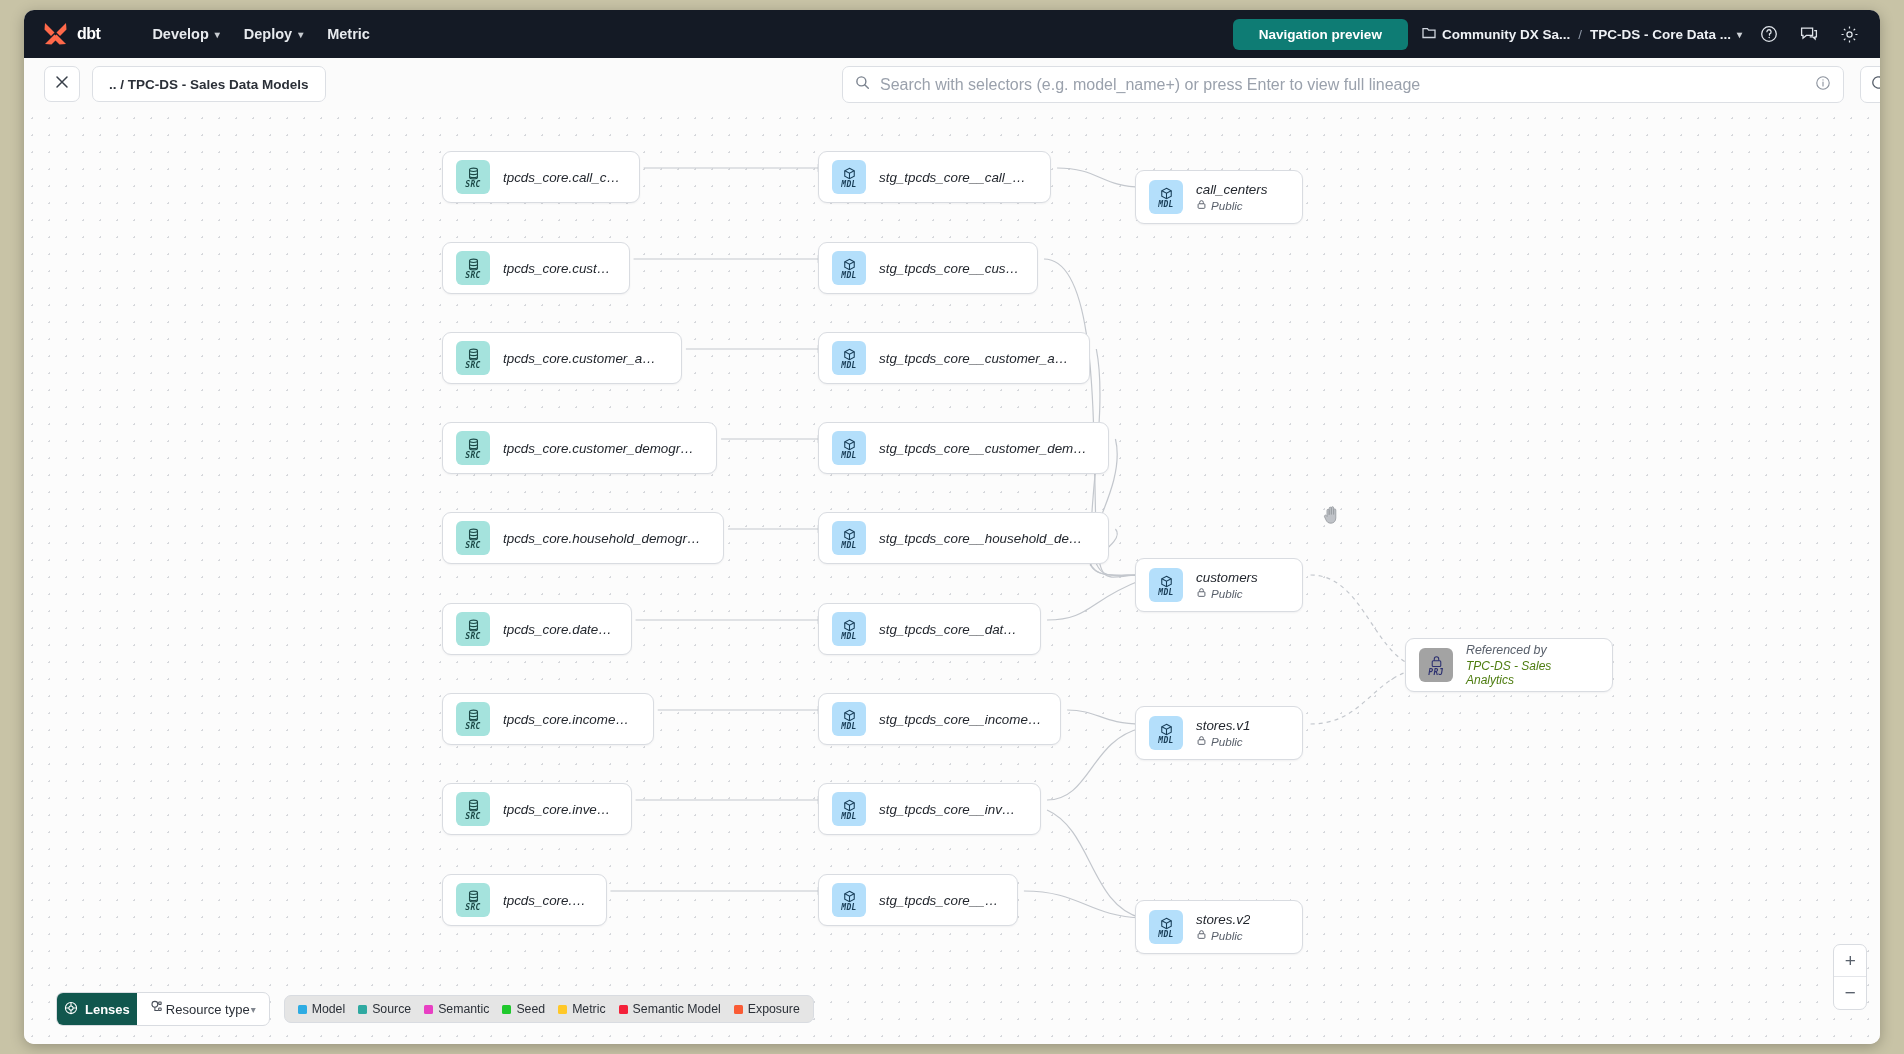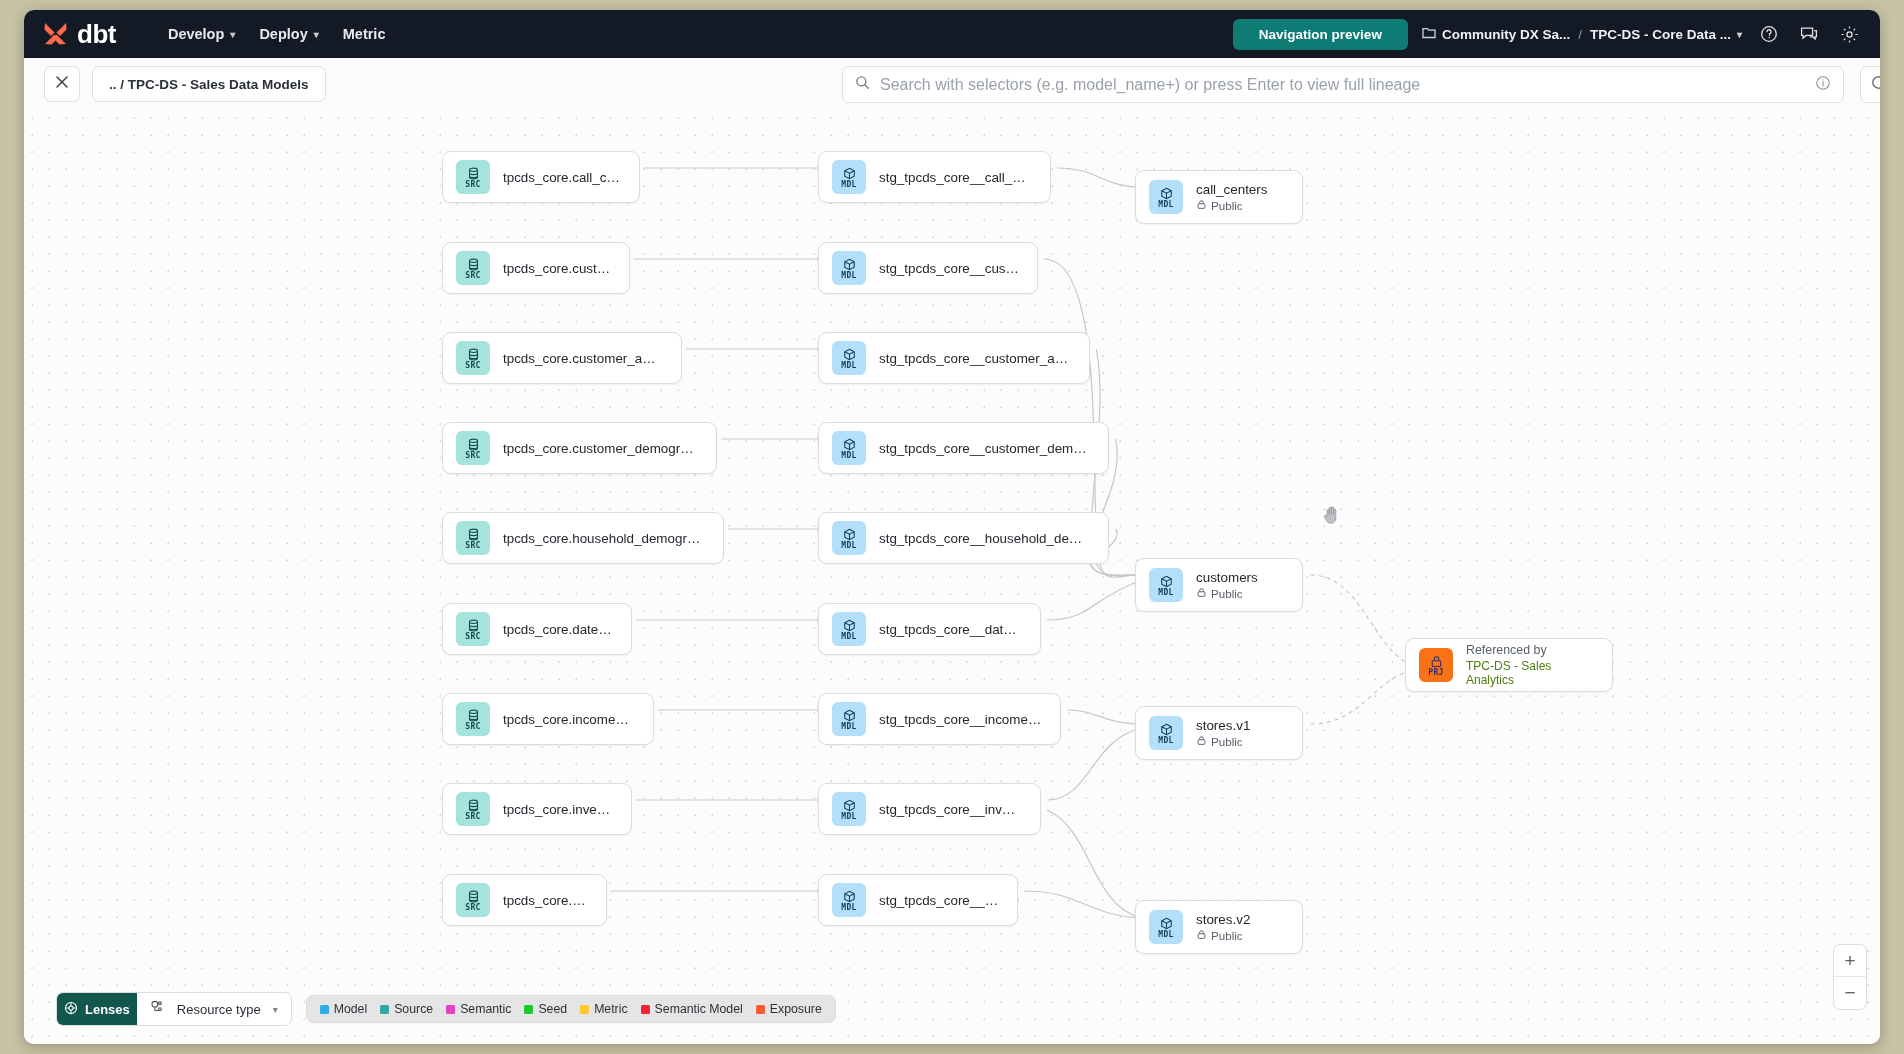--- a/index.html
+++ b/index.html
@@ -21,21 +21,21 @@
 
   
   .topnav {
     position: absolute; left: 0; top: 0; width: 100%; height: 48px;
     background: #141a25; display: flex; align-items: center;
     padding: 0 18px;
   }
   .brand { display: flex; align-items: center; gap: 7px; margin-right: 40px; }
   .brand-mark { width: 28px; height: 26px; position: relative; }
   .brand-mark svg { display: block; }
-  .brand-text { color: #fff; font-size: 26px; font-weight: bold; letter-spacing: -.5px; }
+  .brand-text { color: #fff; font-size: 16px; font-weight: bold; letter-spacing: -.5px; }
   .nav-item {
     color: #e7eaee; font-size: 14.5px; font-weight: 600;
     padding: 6px 12px; border-radius: 5px; cursor: pointer;
     display: flex; align-items: center; gap: 6px;
   }
   .caret { font-size: 10px; opacity: .85; }
   .nav-right { margin-left: auto; display: flex; align-items: center; gap: 14px; }
   .pill-preview {
     background: #0e7c74; color: #ffffff; font-size: 13.5px; font-weight: 600;
     padding: 8px 26px; border-radius: 6px; cursor: pointer;
@@ -78,39 +78,40 @@
     cursor: pointer; color: #5a626d;
   }
 
   
   .canvas {
     position: absolute; top: 100px; left: 0; width: 1867px; height: 934px;
     background-color: #fcfcfc;
     background-image: radial-gradient(#d6d8dc 1px, transparent 1px);
     background-size: 17px 17px;
     overflow: hidden;
+    font-style: italic;
   }
   .edges { position: absolute; inset: 0; width: 100%; height: 100%; pointer-events: none; }
 
   .node {
     position: absolute; background: #fff; border: 1px solid #d9dce1;
     border-radius: 9px; display: flex; align-items: center; gap: 13px;
     padding: 0 18px 0 13px; cursor: pointer;
     box-shadow: 0 1px 2px rgba(20,26,37,.05);
   }
   .badge {
     width: 34px; height: 34px; border-radius: 6px; flex: 0 0 34px;
     display: flex; flex-direction: column; align-items: center; justify-content: center;
     gap: 0px; line-height: 1;
   }
   .badge .bsym { height: 15px; display: flex; align-items: center; }
   .badge .btxt { font-size: 8px; font-weight: 700; letter-spacing: .3px; font-family: "DejaVu Sans Mono", monospace; }
   .badge.src { background: #a5e3dd; color: #1d4a48; }
   .badge.mdl { background: #b4dffb; color: #173c56; }
-  .badge.prj { background: #f97316; color: #2c3070; }
+  .badge.prj { background: #a3a3a3; color: #2c3070; }
   .node .txt { display: flex; flex-direction: column; gap: 2px; min-width: 0; }
   .node .title { font-size: 13.4px; color: #23272e; white-space: nowrap; overflow: hidden; text-overflow: ellipsis; }
   .node .sub { font-size: 11.6px; color: #59606b; display: flex; align-items: center; gap: 4px; }
 
   .hand-cursor { position: absolute; left: 1297px; top: 394px; width: 22px; height: 22px; opacity: .55; }
 
   
   .zoomctl {
     position: absolute; right: 24px; bottom: 34px; width: 34px;
     background: #fff; border: 1px solid #d9dce1; border-radius: 7px; overflow: hidden;
@@ -125,21 +126,21 @@
   .bottombar { position: absolute; left: 32px; bottom: 18px; display: flex; align-items: center; gap: 14px; z-index: 6; }
   .lensgroup {
     display: flex; height: 34px; background: #fff; border: 1px solid #d9dce1;
     border-radius: 7px; overflow: hidden;
   }
   .lenses-btn {
     background: #11574e; color: #fff; display: flex; align-items: center; gap: 7px;
     padding: 0 7px; font-size: 13px; font-weight: 600; cursor: pointer;
   }
   .restype-btn {
-    display: flex; align-items: center; gap: 12px; padding: 0 13px;
+    display: flex; align-items: center; gap: 1px; padding: 0 13px;
     font-size: 13px; color: #2b3038; cursor: pointer;
   }
   .legend {
     height: 28px; background: #e5e5e5; border: 1px solid #d9dce1; border-radius: 7px;
     display: flex; align-items: center; gap: 13px; padding: 0 13px;
   }
   .legend .li { display: flex; align-items: center; gap: 5px; font-size: 12.3px; color: #2b3038; }
   .legend .sw { width: 9px; height: 9px; border-radius: 1.5px; }
 </style>
 </head>

